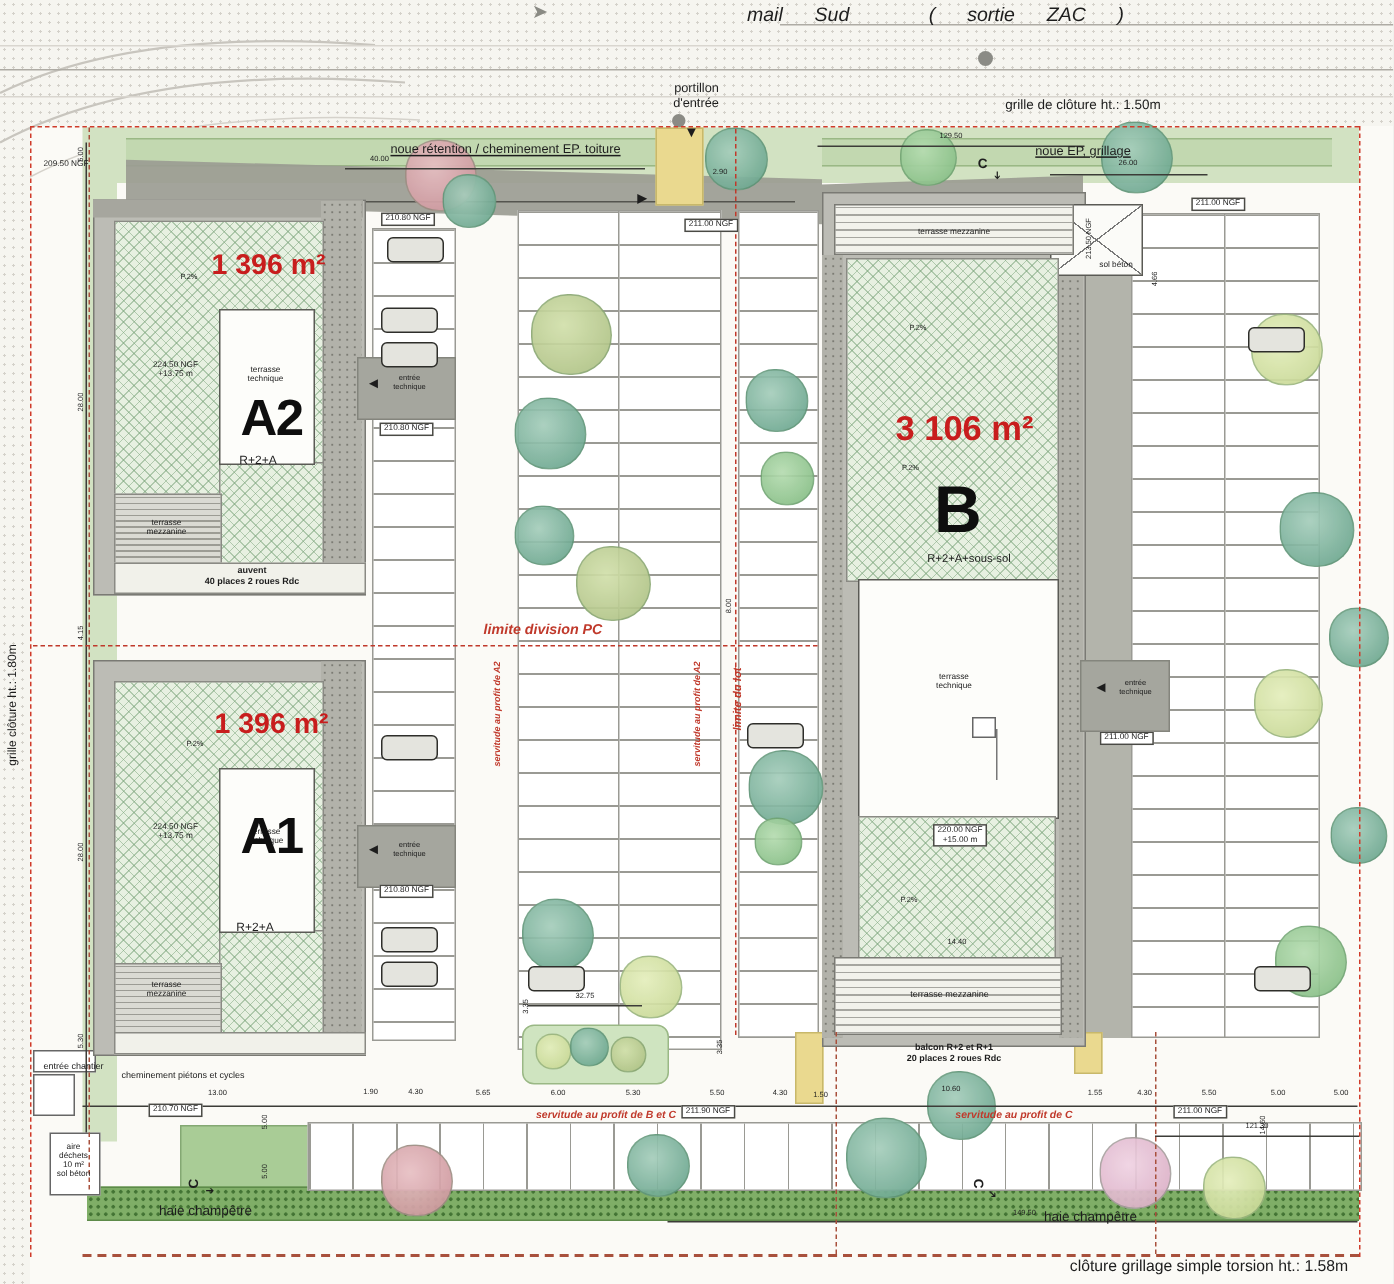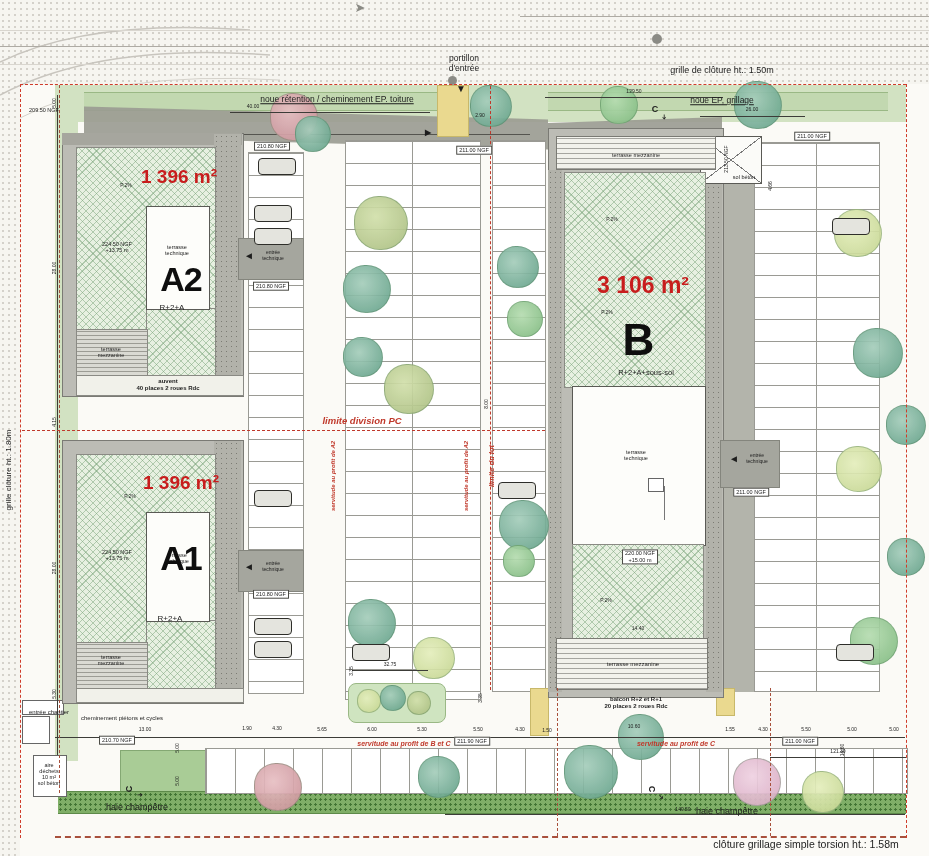--- a/index.html
+++ b/index.html
@@ -78,20 +78,21 @@
     <path d="M0,95 Q100,42 270,55" stroke="#c8c5be" fill="none" stroke-width="1.5"></path>
     <path d="M20,118 Q110,70 280,80" stroke="#d5d2cb" fill="none" stroke-width="1"></path>
   </svg>
   <div class="abs faint z2" style="left:0;top:30px;width:929px"></div>
   <div class="abs faint z2" style="left:0;top:64px;width:929px"></div>
   <div class="abs tline z2" style="left:0;top:46px;width:929px"></div>
   <div class="abs tline z2" style="left:520px;top:16px;width:409px"></div>
   <div class="abs z2" style="left:448px;top:76px;width:9px;height:9px;border-radius:50%;background:#8b8b85"></div>
   <div class="abs z2" style="left:652px;top:34px;width:10px;height:10px;border-radius:50%;background:#8b8b85"></div>
 
+  <div id="page-subtitle">mail  Sud     (  sortie  ZAC  )</div>
 
   <div class="abs band z3" style="left:58px;top:85px;width:848px;height:37px"></div>
   <div class="abs noue z3" style="left:84px;top:92px;width:380px;height:17px"></div>
   <div class="abs noue z3" style="left:548px;top:92px;width:340px;height:17px"></div>
   <div class="abs band z3" style="left:55px;top:85px;width:23px;height:676px"></div>
   <div class="abs hedge z5" style="left:58px;top:791px;width:848px;height:21px"></div>
   <div class="abs gblock z4" style="left:120px;top:750px;width:85px;height:43px"></div>
 
   <div class="abs drive z4" style="left:84px;top:113px;width:464px;height:30px;transform:skewY(1.6deg)"></div>
   <div class="abs drive z4" style="left:548px;top:120px;width:174px;height:18px;transform:skewY(-2deg)"></div>
@@ -204,21 +205,21 @@
       <div class="car z32" style="left: 254px; top: 228px;"></div>
       <div class="car z32" style="left: 254px; top: 490px;"></div>
       <div class="car z32" style="left: 254px; top: 618px;"></div>
       <div class="car z32" style="left: 254px; top: 641px;"></div>
       <div class="car z32" style="left: 352px; top: 644px;"></div>
       <div class="car z32" style="left: 498px; top: 482px;"></div>
       <div class="car z32" style="left: 832px; top: 218px;"></div>
       <div class="car z32" style="left: 836px; top: 644px;"></div>
     </div>
   <div id="layer-annotations">
-      <span class="an" style="left: 464px; top: 64px; font-size: 8.5px;">portillon
+      <span class="an" style="left: 464px; top: 64px; font-size: 8.5px; text-align: right;">portillon
 d'entrée</span>
       <span class="an b" style="left: 461px; top: 89px; font-size: 10px;">▼</span>
       <span class="an" style="left: 722px; top: 70px; font-size: 9px;">grille de clôture ht.: 1.50m</span>
       <span class="an ul" style="left: 337px; top: 100px; font-size: 8.5px;">noue rétention / cheminement EP. toiture</span>
       <span class="an ul" style="left: 722px; top: 101px; font-size: 8.5px;">noue EP, grillage</span>
       <span class="an" style="left: 9px; top: 470px; font-size: 8px; transform: translate(-50%, -50%) rotate(-90deg);">grille clôture ht.: 1.80m</span>
       <span class="an" style="left: 44px; top: 110px; font-size: 5.5px;">209.50 NGF</span>
       <span class="an gray" style="left: 360px; top: 8px; font-size: 13px;">➤</span>
       <span class="an b" style="left: 428px; top: 133px; font-size: 8px;">▶</span>
       <span class="an red" style="left: 179px; top: 177px; font-size: 19px;">1 396 m²</span>

